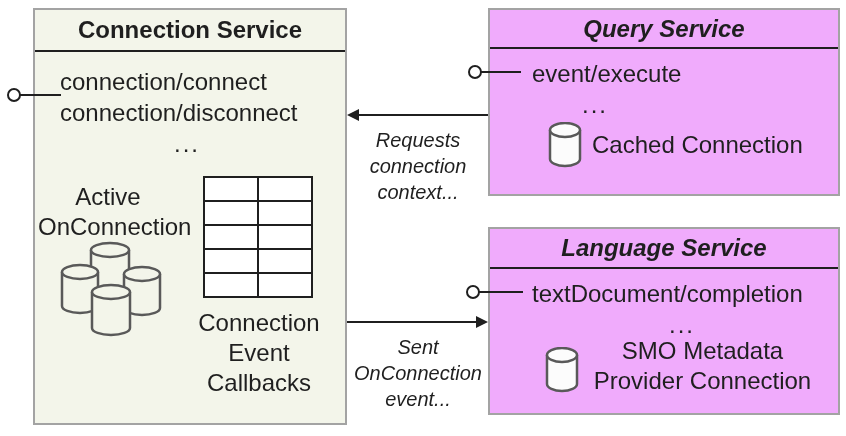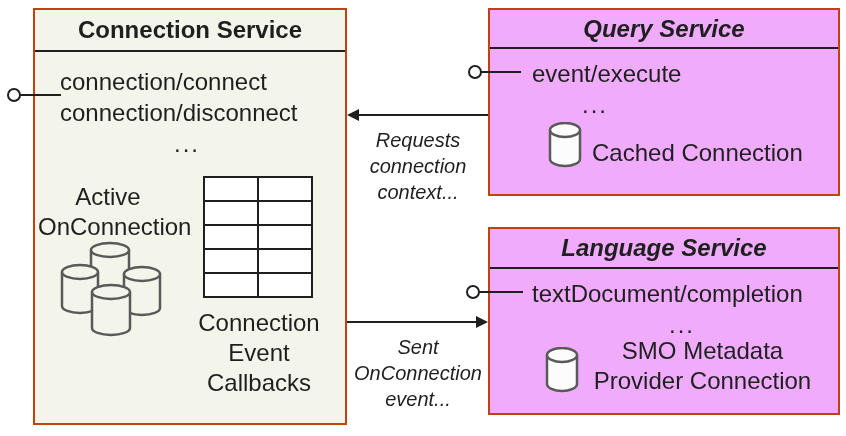--- a/index.html
+++ b/index.html
@@ -1,19 +1,19 @@
 <!DOCTYPE html>
 <html><head>
 <meta charset="utf-8">
 <style>
   html,body{margin:0;padding:0;background:#ffffff;}
   body{font-family:"Liberation Sans", sans-serif; color:#1f1f1f;}
   .canvas{position:relative;width:846px;height:436px;background:#ffffff;overflow:hidden;}
 
-  .box{position:absolute;border:2px solid #c2410c;box-sizing:border-box;}
+  .box{position:absolute;border:2px solid #a3a3a3;box-sizing:border-box;}
   .box-header{border-bottom:2px solid #1f1f1f;font-weight:bold;font-size:24px;text-align:center;
               display:flex;align-items:center;justify-content:center;}
 
   .conn-box{left:33px;top:8px;width:314px;height:417px;background:#f3f5ea;}
   .svc-box{background:#f0abfc;font-style:italic;}
   .query-box{left:488px;top:8px;width:352px;height:188px;}
   .lang-box{left:488px;top:227px;width:352px;height:188px;}
 
   .methods{position:absolute;font-size:24px;line-height:31px;white-space:nowrap;}
   .dots{text-align:center;letter-spacing:2px;}
@@ -109,21 +109,21 @@
 
   <div class="lolli-line" style="left:480px;top:71px;width:41px;"></div>
   <div class="lolli-circle" style="left:468px;top:65px;"></div>
 
   <svg class="icon-abs" style="left:548px;top:122px;" width="34" height="46" viewBox="0 0 34 46">
     <g fill="#fcfcfc" stroke="#595959" stroke-width="2.5">
       <path d="M2,8 L2,37 A15,7 0 0 0 32,37 L32,8"></path>
       <ellipse cx="17" cy="8" rx="15" ry="7"></ellipse>
     </g>
   </svg>
-  <div class="store-row-text" style="left:592px;top:139px;">Cached Connection</div>
+  <div class="store-row-text" style="left:592px;top:131px;">Cached Connection</div>
 
   <div class="box svc-box lang-box">
     <div class="box-header" style="height:38px;">Language Service</div>
   </div>
 
   <div class="methods" style="left:532px;top:278px;width:300px;">
     <div>textDocument/completion</div>
     <div class="dots" style="width:300px;">...</div>
   </div>
 

